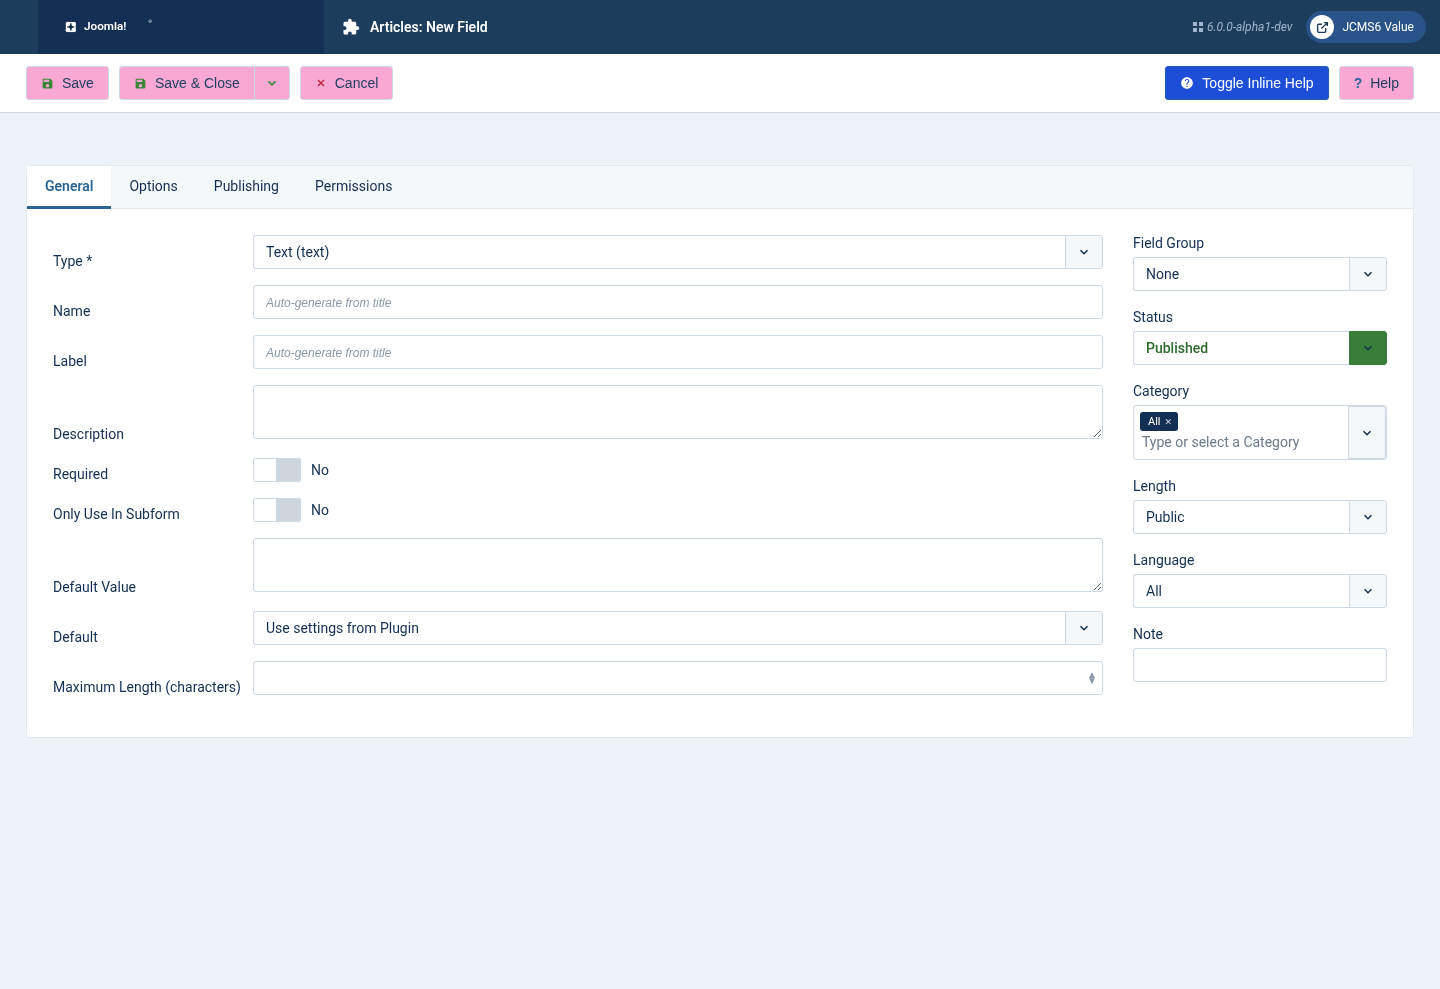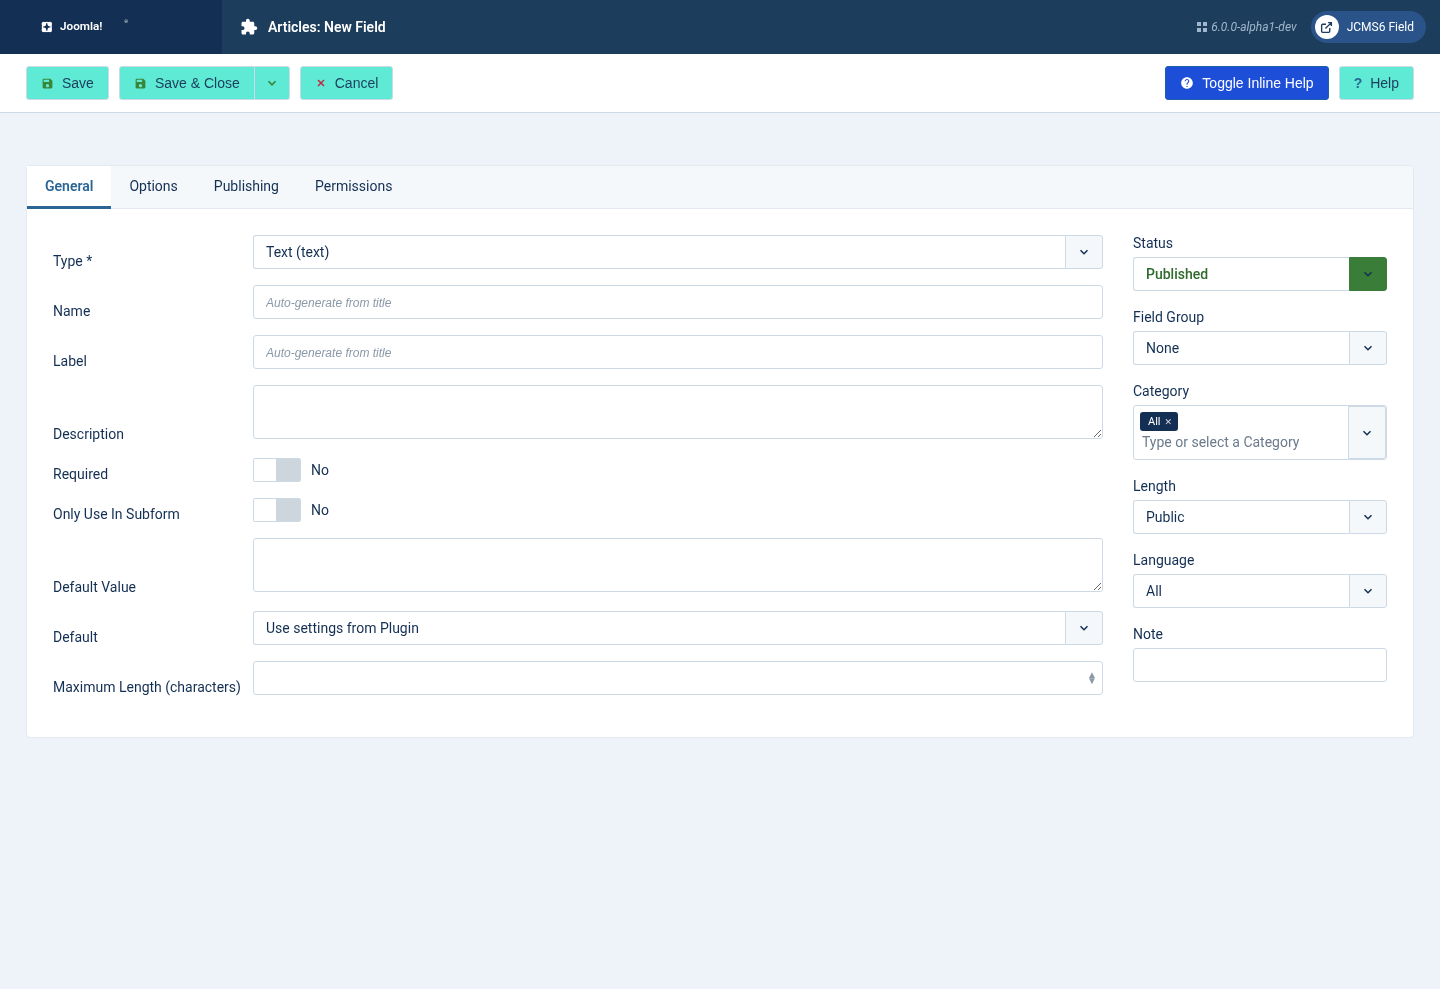--- a/index.html
+++ b/index.html
@@ -1,31 +1,31 @@
 <!DOCTYPE html>
 <html><head>
   <meta charset="utf-8">
   <style>
     * { box-sizing: border-box; margin: 0; padding: 0; }
     body { font-family: -apple-system, BlinkMacSystemFont, "Segoe UI", Roboto, Helvetica, Arial, sans-serif; background: #eef3f9; color: #132f53; font-size: 14px; }
     
     
     .topbar { background: #1c3d5c; color: #fff; height: 54px; display: flex; align-items: stretch; }
-    .brand-box { background: #132f53; width: 222px; display: flex; align-items: center; padding: 0 28px; }
+    .brand-box { background: #132f53; width: 286px; display: flex; align-items: center; padding: 0 14px; margin-left: 38px; }
     .brand-box svg { height: 22px; }
     .title-box { display: flex; align-items: center; padding: 0 18px; gap: 10px; flex: 1; }
     .title-box .page-title { font-size: 14px; font-weight: 600; color: #fff; }
     .topbar-right { display: flex; align-items: center; gap: 14px; padding: 0 14px; }
     .version { color: #a1b6cc; font-size: 12px; display: flex; align-items: center; gap: 4px; font-style: italic; }
     .user-pill { background: #2a5489; border-radius: 18px; padding: 4px 12px 4px 4px; display: flex; align-items: center; gap: 8px; font-size: 12px; }
     .user-pill .ext-icon { background: #fff; color: #1c3d5c; width: 24px; height: 24px; border-radius: 50%; display: flex; align-items: center; justify-content: center; }
     
     
     .toolbar { background: #fff; border-bottom: 1px solid #cdd9e5; padding: 12px 26px; display: flex; gap: 10px; }
-    .btn { border: 1px solid #cdd9e5; background: #5eead4; border-radius: 3px; padding: 8px 14px; font-size: 14px; display: inline-flex; align-items: center; gap: 8px; cursor: pointer; color: #1c3d5c; }
+    .btn { border: 1px solid #cdd9e5; background: #f9a8d4; border-radius: 3px; padding: 8px 14px; font-size: 14px; display: inline-flex; align-items: center; gap: 8px; cursor: pointer; color: #1c3d5c; }
     .btn-group { display: flex; }
     .btn-group .btn:first-child { border-top-right-radius: 0; border-bottom-right-radius: 0; }
     .btn-group .btn:last-child { border-top-left-radius: 0; border-bottom-left-radius: 0; border-left: none; padding: 8px 10px; }
     .btn-primary { background: #1d4ed8; color: #fff; border-color: #1f5fa8; }
     .toolbar-spacer { flex: 1; }
     .icon-save { color: #3a8638; }
     .icon-cancel { color: #c02942; }
     
     
     .content { padding: 26px; }
@@ -105,21 +105,21 @@
           <path d="M0 0h4v4H0zM6 0h4v4H6zM0 6h4v4H0zM6 6h4v4H6z"></path>
         </svg>
       <span>6.0.0-alpha1-dev</span>
     </div>
     <div class="user-pill">
       <span class="ext-icon">
         <svg width="13" height="13" viewBox="0 0 24 24" fill="none" stroke="#1c3d5c" stroke-width="2.5">
             <path d="M18 13v6a2 2 0 0 1-2 2H5a2 2 0 0 1-2-2V8a2 2 0 0 1 2-2h6M15 3h6v6M10 14L21 3"></path>
           </svg>
       </span>
-      <span>JCMS6 Field</span>
+      <span>JCMS6 Value</span>
     </div>
   </div>
 </div>
 
 <div class="toolbar">
   <button class="btn">
     <svg class="icon-save" width="13" height="13" viewBox="0 0 24 24" fill="currentColor">
         <path d="M17 3H5c-1.1 0-2 .9-2 2v14c0 1.1.9 2 2 2h14c1.1 0 2-.9 2-2V7l-4-4zm-5 16c-1.66 0-3-1.34-3-3s1.34-3 3-3 3 1.34 3 3-1.34 3-3 3zm3-10H5V5h10v4z"></path>
       </svg>
     <span>Save</span>
@@ -257,36 +257,36 @@
             <input class="input" style="">
             <div class="number-spin">▲<br>▼</div>
           </div>
         </div>
 
       </div>
 
       <div class="col-side">
 
         <div class="side-group">
+          <label>Field Group</label>
+          <div class="select-wrap">
+            <div class="select-box">None</div>
+            <div class="select-caret">
+              <svg class="chev" viewBox="0 0 24 24" fill="none" stroke="#132f53" stroke-width="2.5">
+                  <polyline points="6 9 12 15 18 9"></polyline>
+                </svg>
+            </div>
+          </div>
+        </div>
+
+        <div class="side-group">
           <label>Status</label>
           <div class="select-wrap">
             <div class="select-box green-text">Published</div>
             <div class="select-caret green">
-              <svg class="chev" viewBox="0 0 24 24" fill="none" stroke="#132f53" stroke-width="2.5">
-                  <polyline points="6 9 12 15 18 9"></polyline>
-                </svg>
-            </div>
-          </div>
-        </div>
-
-        <div class="side-group">
-          <label>Field Group</label>
-          <div class="select-wrap">
-            <div class="select-box">None</div>
-            <div class="select-caret">
               <svg class="chev" viewBox="0 0 24 24" fill="none" stroke="#132f53" stroke-width="2.5">
                   <polyline points="6 9 12 15 18 9"></polyline>
                 </svg>
             </div>
           </div>
         </div>
 
         <div class="side-group">
           <label>Category</label>
           <div class="multi-select">

